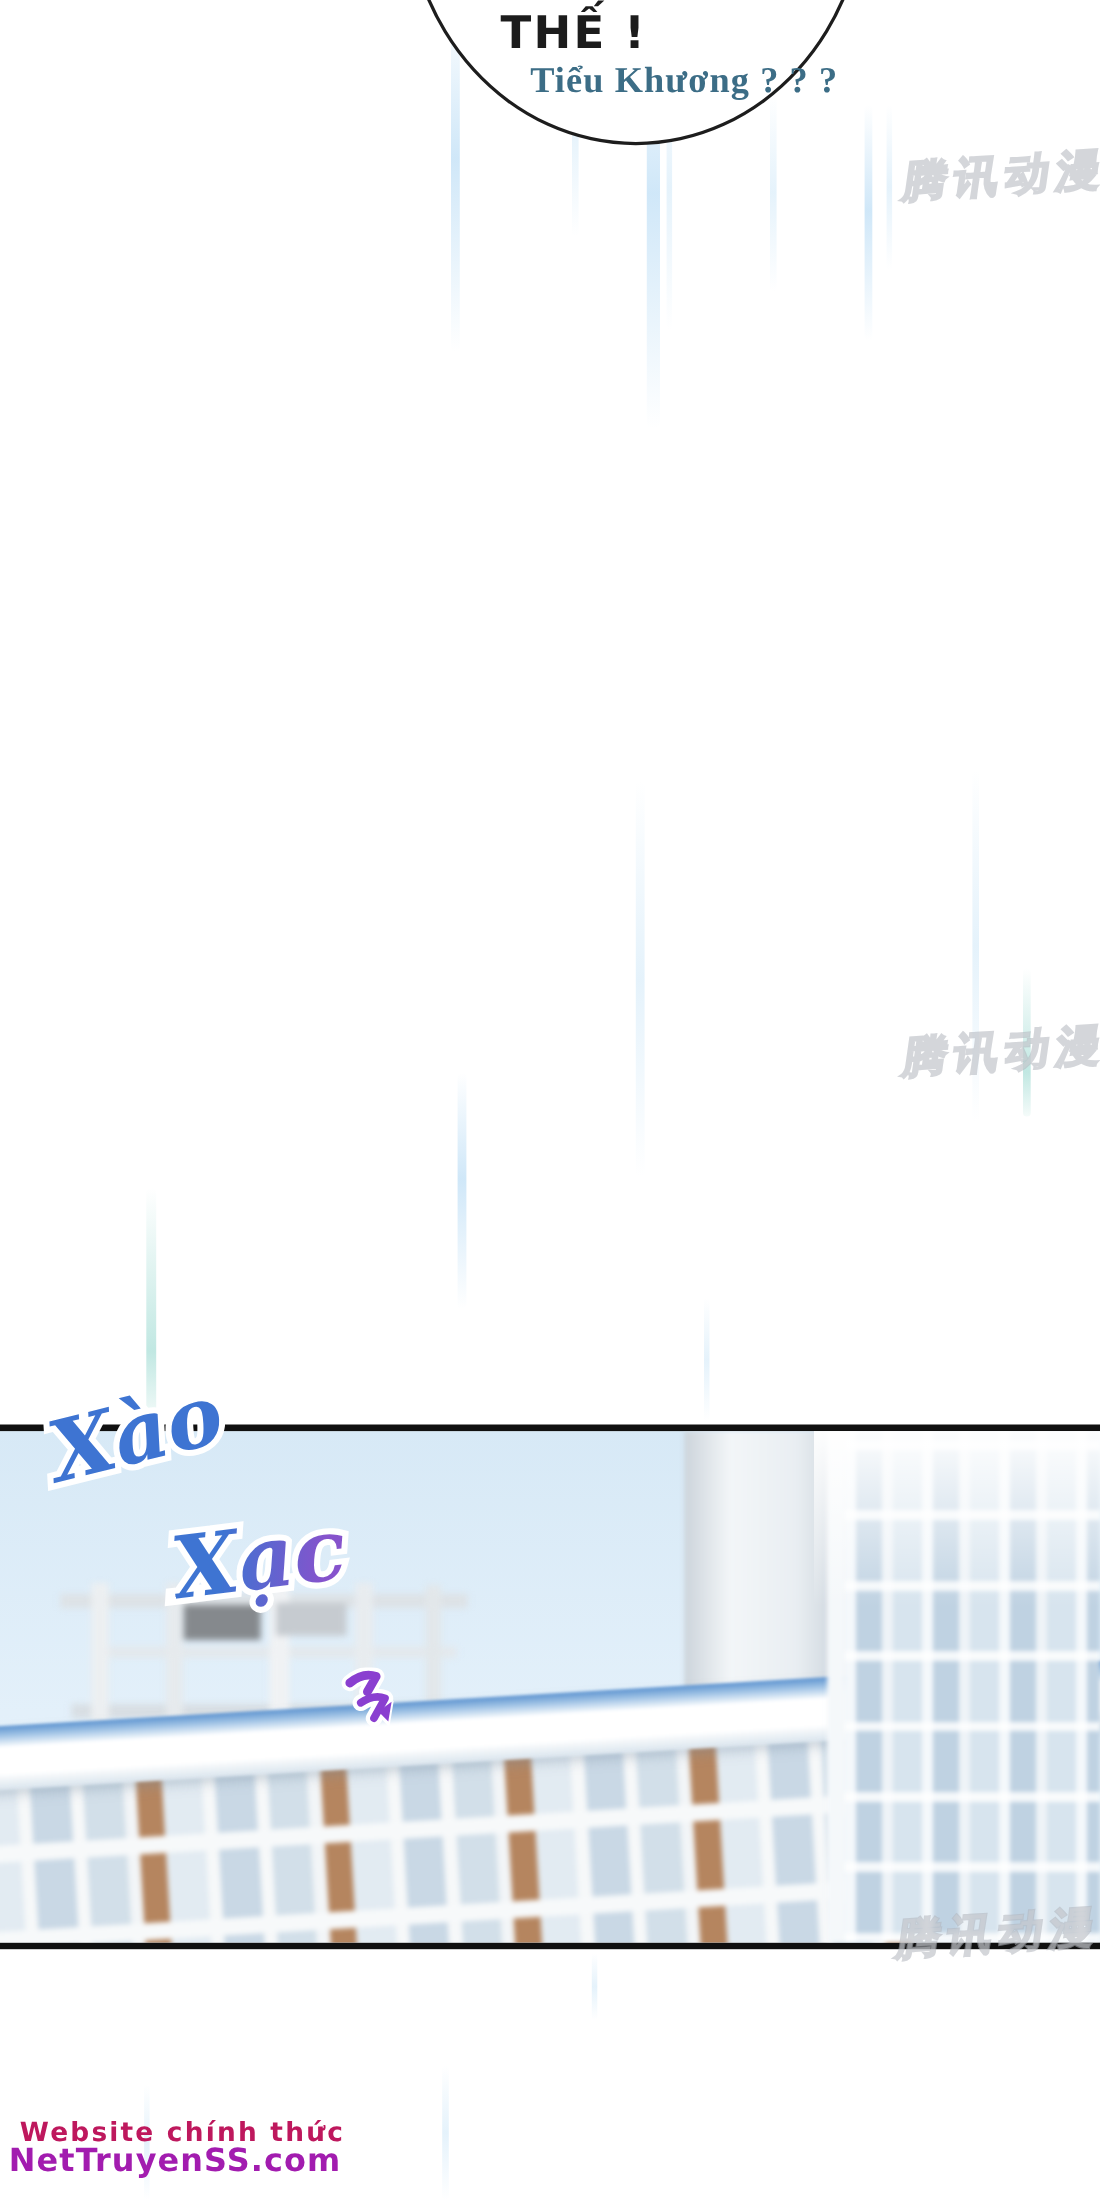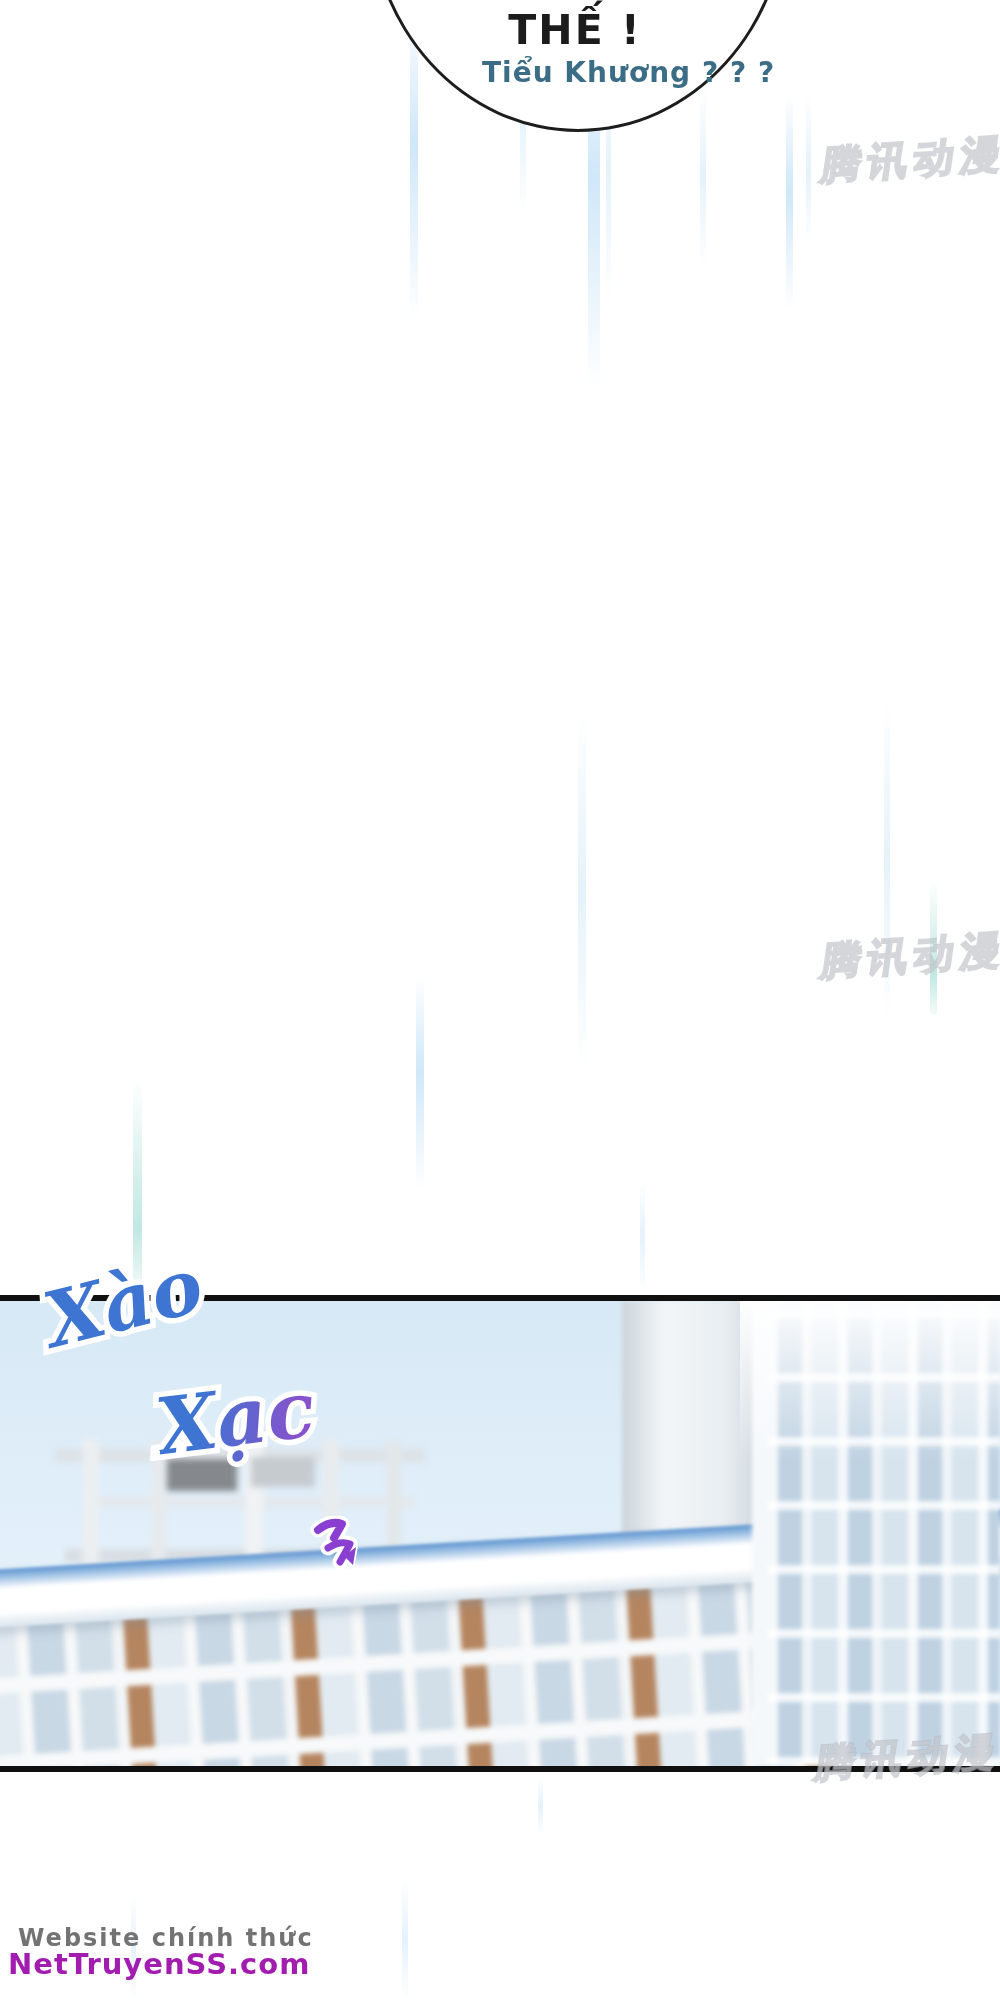--- a/index.html
+++ b/index.html
@@ -8,24 +8,24 @@
 
   
   .st{position:absolute;border-radius:6px;}
   .st-a{background:linear-gradient(180deg,rgba(210,232,247,0) 0%,rgba(205,230,248,.95) 45%,rgba(210,232,247,0) 100%);}
   .st-b{background:linear-gradient(180deg,rgba(220,238,250,0) 0%,rgba(220,238,250,.75) 50%,rgba(220,238,250,0) 100%);}
   .st-t{background:linear-gradient(180deg,rgba(205,236,230,0) 0%,rgba(186,229,223,.9) 70%,rgba(205,236,230,.2) 100%);}
 
   
   .bubble{position:absolute;left:368px;top:-330px;width:414px;height:456px;background:#ffffff;
           border:3px solid #1d1d1d;border-radius:50%;z-index:2;}
-  .bubble-l1{position:absolute;left:455px;top:6px;width:240px;z-index:3;text-align:center;
+  .bubble-l1{position:absolute;left:455px;top:6px;width:240px;z-index:3;text-align:left;
              font-size:41px;font-weight:bold;color:#1c1c1c;letter-spacing:2px;}
   .bubble-l2{position:absolute;left:482px;top:56px;width:340px;z-index:3;
-             font-size:28px;font-weight:bold;color:#3c6d86;letter-spacing:1px;white-space:nowrap;}
+             font-size:33px;font-weight:bold;color:#3c6d86;letter-spacing:1px;white-space:nowrap;font-family:Liberation Serif, serif;}
 
   
   .wm{position:absolute;z-index:6;font-size:40px;font-weight:bold;letter-spacing:6px;white-space:nowrap;
       color:rgba(255,255,255,.38);-webkit-text-stroke:2px rgba(176,181,188,.55);
       transform:skewX(-12deg) rotate(-4deg);}
 
   
   .panel{position:absolute;left:0;top:1295px;width:1000px;height:477px;box-sizing:border-box;
          border-top:6px solid #101010;border-bottom:6px solid #101010;
          background:linear-gradient(180deg,#d7e9f6 0%,#e3f0fa 55%,#edf5fb 100%);overflow:hidden;}
@@ -68,21 +68,21 @@
   .sfx .outline{position:relative;color:#ffffff;-webkit-text-stroke:11px #ffffff;
                 text-shadow:0 0 4px #ffffff,0 0 2px #ffffff;}
   .sfx .fill{position:absolute;left:0;top:0;color:#3e74d2;-webkit-text-stroke:0;}
   .sfx-xao{left:44px;top:1258px;font-size:76px;transform:rotate(-14deg);}
   .sfx-xac{left:156px;top:1372px;font-size:78px;transform:rotate(-7deg);}
   .sfx-xac .fill{color:#5a68cf;
      background:linear-gradient(100deg,#3e74d2 30%,#8653cc 85%);
      -webkit-background-clip:text;background-clip:text;-webkit-text-fill-color:transparent;}
 
   
-  .site-l1{position:absolute;left:18px;top:1924px;font-size:24px;font-weight:bold;color:#737373;
+  .site-l1{position:absolute;left:18px;top:1924px;font-size:24px;font-weight:bold;color:#be185d;
            letter-spacing:2px;z-index:4;}
   .site-l2{position:absolute;left:8px;top:1947px;font-size:29px;font-weight:bold;color:#a21caf;
            letter-spacing:1px;z-index:4;}
 </style>
 </head>
 <body>
 
 <div class="page">
 
   <div class="st st-a" style="left:410px;top:0;width:8px;height:320px;"></div>

